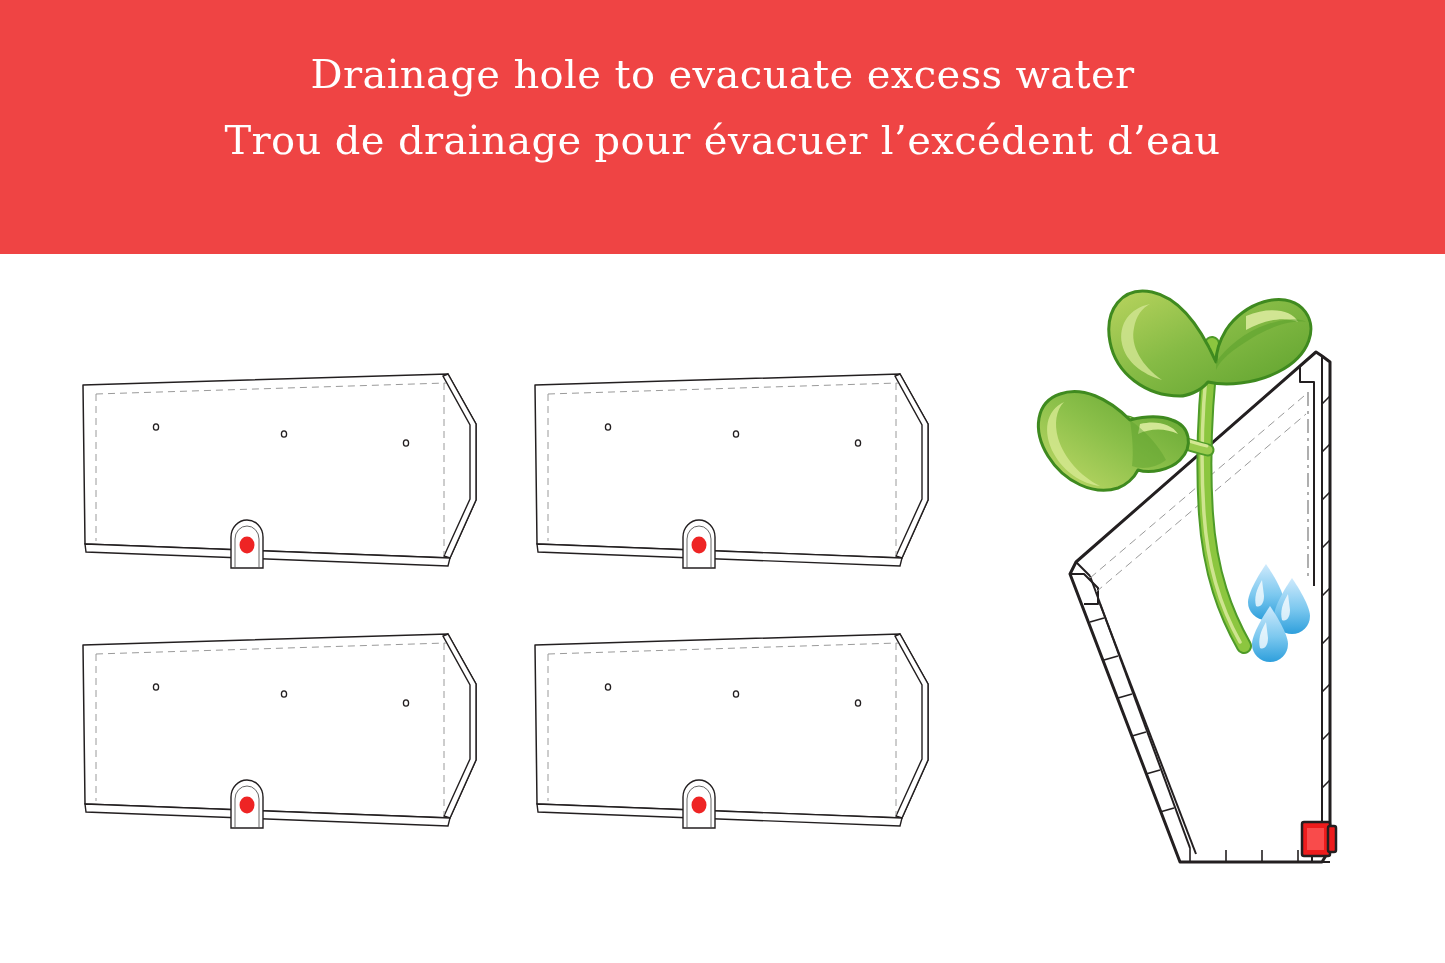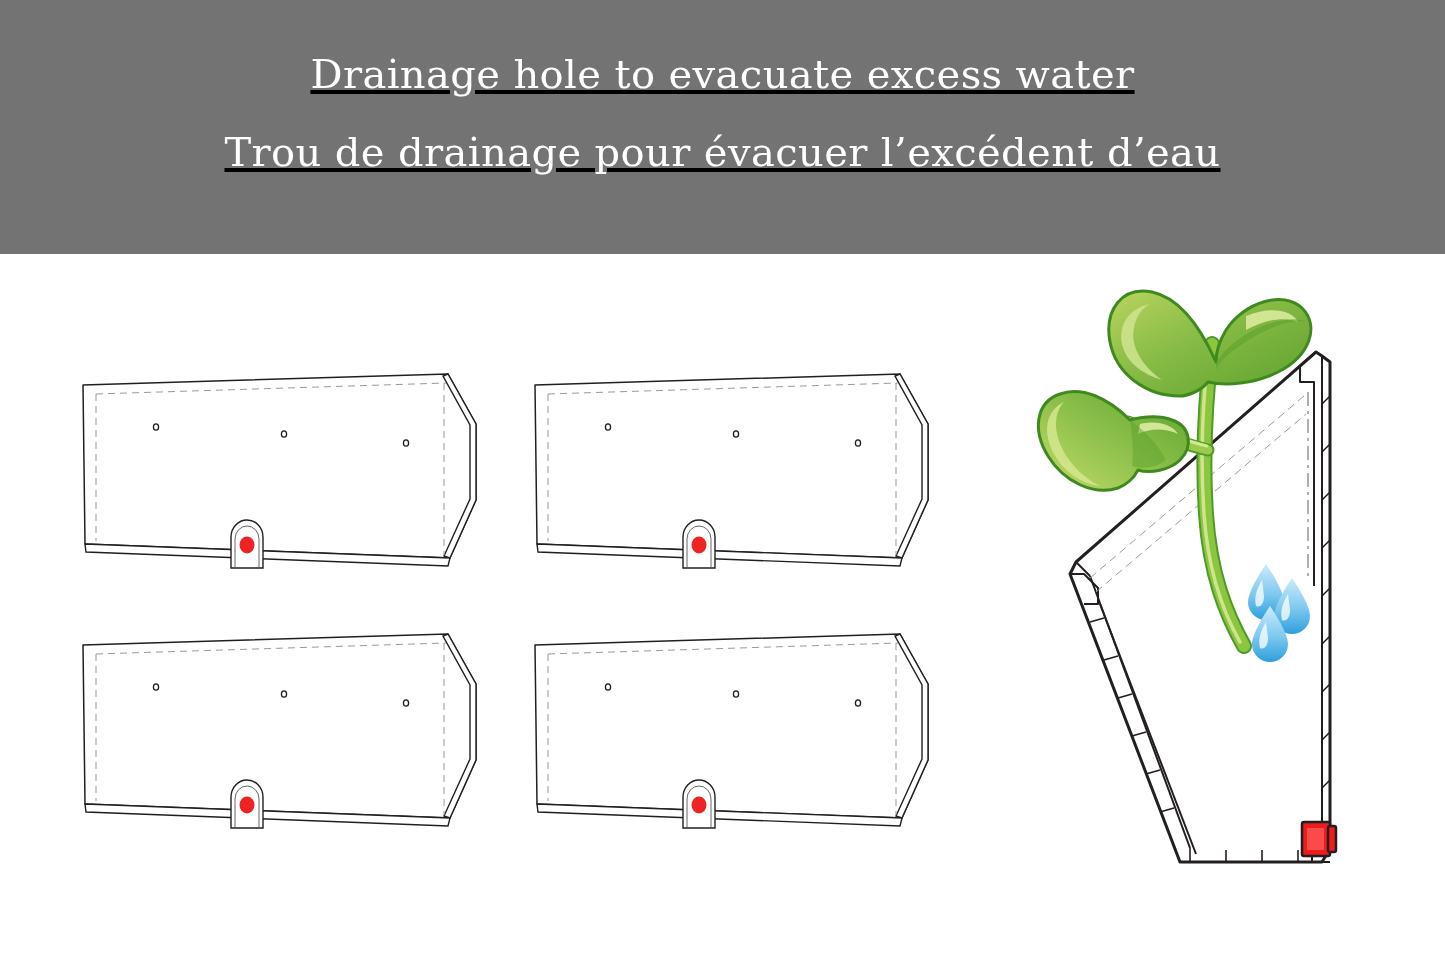--- a/index.html
+++ b/index.html
@@ -33,21 +33,21 @@
   .banner-line {
     color: #ffffff;
     font-family: "DejaVu Serif", "Liberation Serif", serif;
     font-weight: 400;
     letter-spacing: 0.4px;
     text-align: center;
     line-height: 1.34;
     white-space: nowrap;
   }
   #banner-title-en { font-size: 40px; }
-  #banner-title-fr { font-size: 40px; margin-top: 24px; }
+  #banner-title-fr { font-size: 40px; margin-top: 12px; }
 
   
   #illustration-area {
     position: absolute;
     left: 0;
     top: 254px;
     width: 1445px;
     height: 709px;
     background: #ffffff;
   }
@@ -66,21 +66,21 @@
     left: 1030px;
     top: 20px;
     width: 400px;
     height: 620px;
   }
   svg { display: block; overflow: visible; }
 </style>
 </head>
 <body>
 
-<div id="header-banner" style="background: #737373; text-decoration: underline;">
+<div id="header-banner" style="background: #ef4444;">
   <div class="banner-line" id="banner-title-en" style="color: rgb(255, 255, 255);">Drainage hole to evacuate excess water</div>
   <div class="banner-line" id="banner-title-fr" style="color: rgb(255, 255, 255);">Trou de drainage pour évacuer l’excédent d’eau</div>
 </div>
 
 <div id="illustration-area">
 
   <div class="planter-module" id="planter-module-1">
     <svg viewBox="0 0 420 210" width="420" height="210">
       <g fill="#ffffff" stroke="#231f20" stroke-width="1.5" stroke-linejoin="round">
         <path d="M5,13 L370,2 L398,52 L398,128 L372,186 L7,172 Z"></path>

